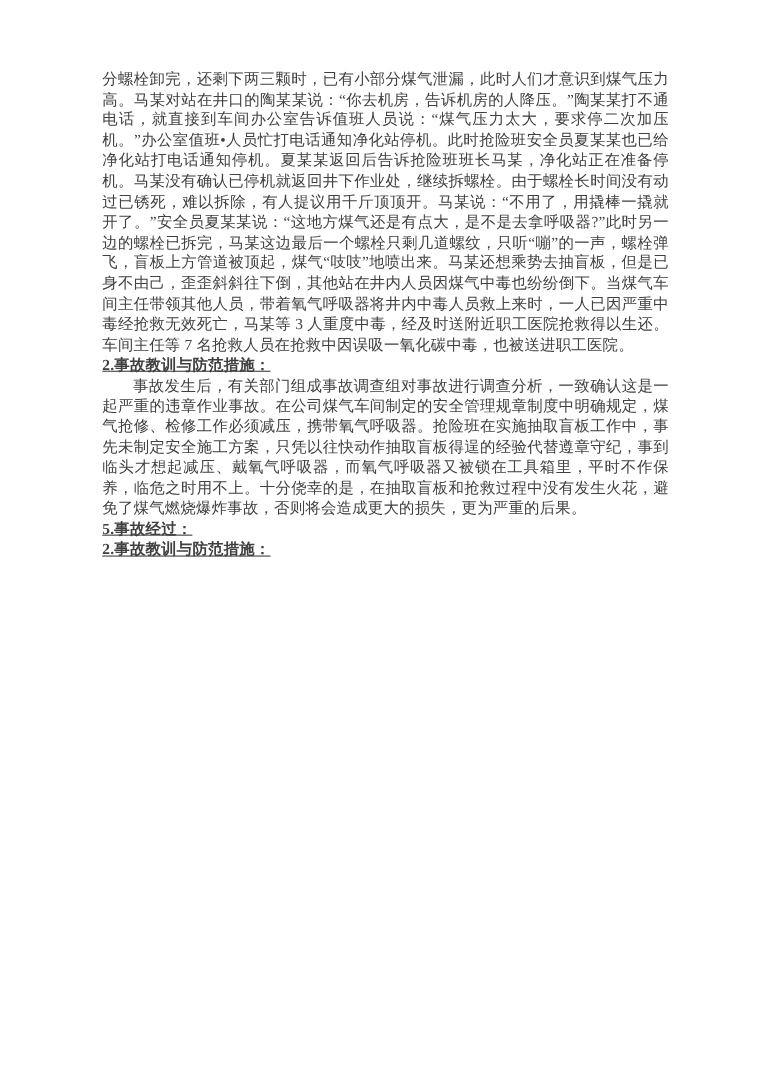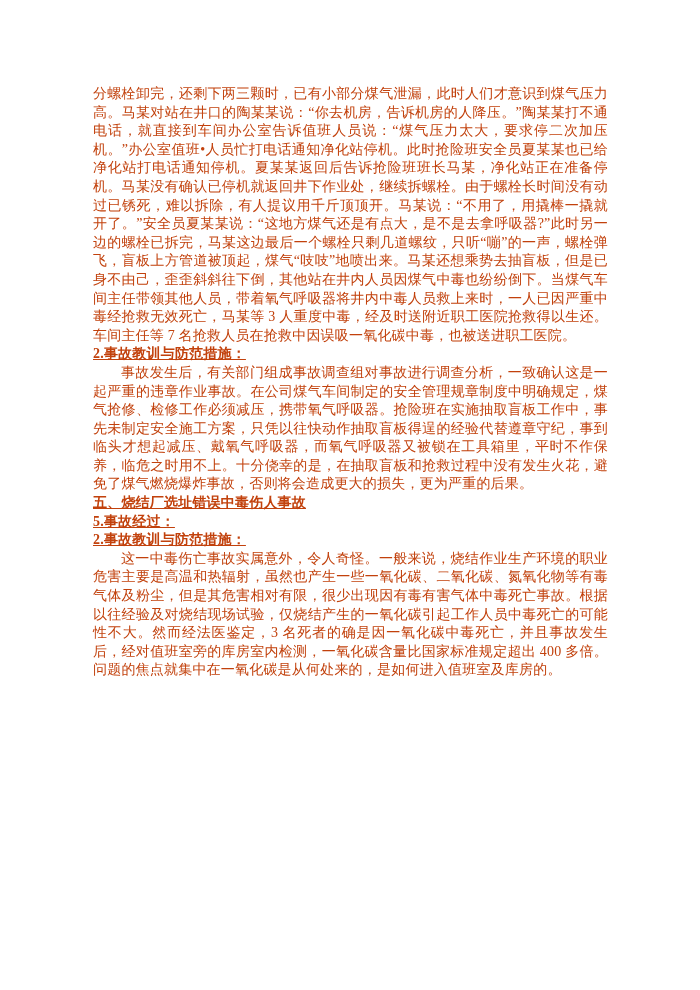--- a/index.html
+++ b/index.html
@@ -11,23 +11,23 @@
     position: relative;
     width: 700px;
     height: 990px;
     background: #ffffff;
     overflow: hidden;
     font-family: "Liberation Serif", "DejaVu Serif", serif;
   }
   .text-block {
     position: absolute;
     left: 93px;
-    top: 85px;
+    top: 64px;
     width: 515px;
-    color: #c2410c;
+    color: #404040;
     font-size: 14px;
     line-height: 18.6px;
     text-align: justify;
     text-justify: inter-ideograph;
     letter-spacing: 0.2px;
   }
   .text-block p {
     margin: 0;
     padding: 0;
   }
@@ -41,18 +41,16 @@
   }
 </style>
 </head>
 <body>
 
 <div class="page">
   <div class="text-block">
     <p class="body">分螺栓卸完，还剩下两三颗时，已有小部分煤气泄漏，此时人们才意识到煤气压力高。马某对站在井口的陶某某说：“你去机房，告诉机房的人降压。”陶某某打不通电话，就直接到车间办公室告诉值班人员说：“煤气压力太大，要求停二次加压机。”办公室值班•人员忙打电话通知净化站停机。此时抢险班安全员夏某某也已给净化站打电话通知停机。夏某某返回后告诉抢险班班长马某，净化站正在准备停机。马某没有确认已停机就返回井下作业处，继续拆螺栓。由于螺栓长时间没有动过已锈死，难以拆除，有人提议用千斤顶顶开。马某说：“不用了，用撬棒一撬就开了。”安全员夏某某说：“这地方煤气还是有点大，是不是去拿呼吸器?”此时另一边的螺栓已拆完，马某这边最后一个螺栓只剩几道螺纹，只听“嘣”的一声，螺栓弹飞，盲板上方管道被顶起，煤气“吱吱”地喷出来。马某还想乘势去抽盲板，但是已身不由己，歪歪斜斜往下倒，其他站在井内人员因煤气中毒也纷纷倒下。当煤气车间主任带领其他人员，带着氧气呼吸器将井内中毒人员救上来时，一人已因严重中毒经抢救无效死亡，马某等 3 人重度中毒，经及时送附近职工医院抢救得以生还。车间主任等 7 名抢救人员在抢救中因误吸一氧化碳中毒，也被送进职工医院。</p>
     <p class="heading">2.事故教训与防范措施：</p>
     <p class="indent">事故发生后，有关部门组成事故调查组对事故进行调查分析，一致确认这是一起严重的违章作业事故。在公司煤气车间制定的安全管理规章制度中明确规定，煤气抢修、检修工作必须减压，携带氧气呼吸器。抢险班在实施抽取盲板工作中，事先未制定安全施工方案，只凭以往快动作抽取盲板得逞的经验代替遵章守纪，事到临头才想起减压、戴氧气呼吸器，而氧气呼吸器又被锁在工具箱里，平时不作保养，临危之时用不上。十分侥幸的是，在抽取盲板和抢救过程中没有发生火花，避免了煤气燃烧爆炸事故，否则将会造成更大的损失，更为严重的后果。</p>
-    <p class="heading">五、烧结厂选址错误中毒伤人事故</p>
     <p class="heading">5.事故经过：</p>
     <p class="heading">2.事故教训与防范措施：</p>
-    <p class="indent">这一中毒伤亡事故实属意外，令人奇怪。一般来说，烧结作业生产环境的职业危害主要是高温和热辐射，虽然也产生一些一氧化碳、二氧化碳、氮氧化物等有毒气体及粉尘，但是其危害相对有限，很少出现因有毒有害气体中毒死亡事故。根据以往经验及对烧结现场试验，仅烧结产生的一氧化碳引起工作人员中毒死亡的可能性不大。然而经法医鉴定，3 名死者的确是因一氧化碳中毒死亡，并且事故发生后，经对值班室旁的库房室内检测，一氧化碳含量比国家标准规定超出 400 多倍。问题的焦点就集中在一氧化碳是从何处来的，是如何进入值班室及库房的。</p>
   </div>
 </div>
 
 </body></html>

